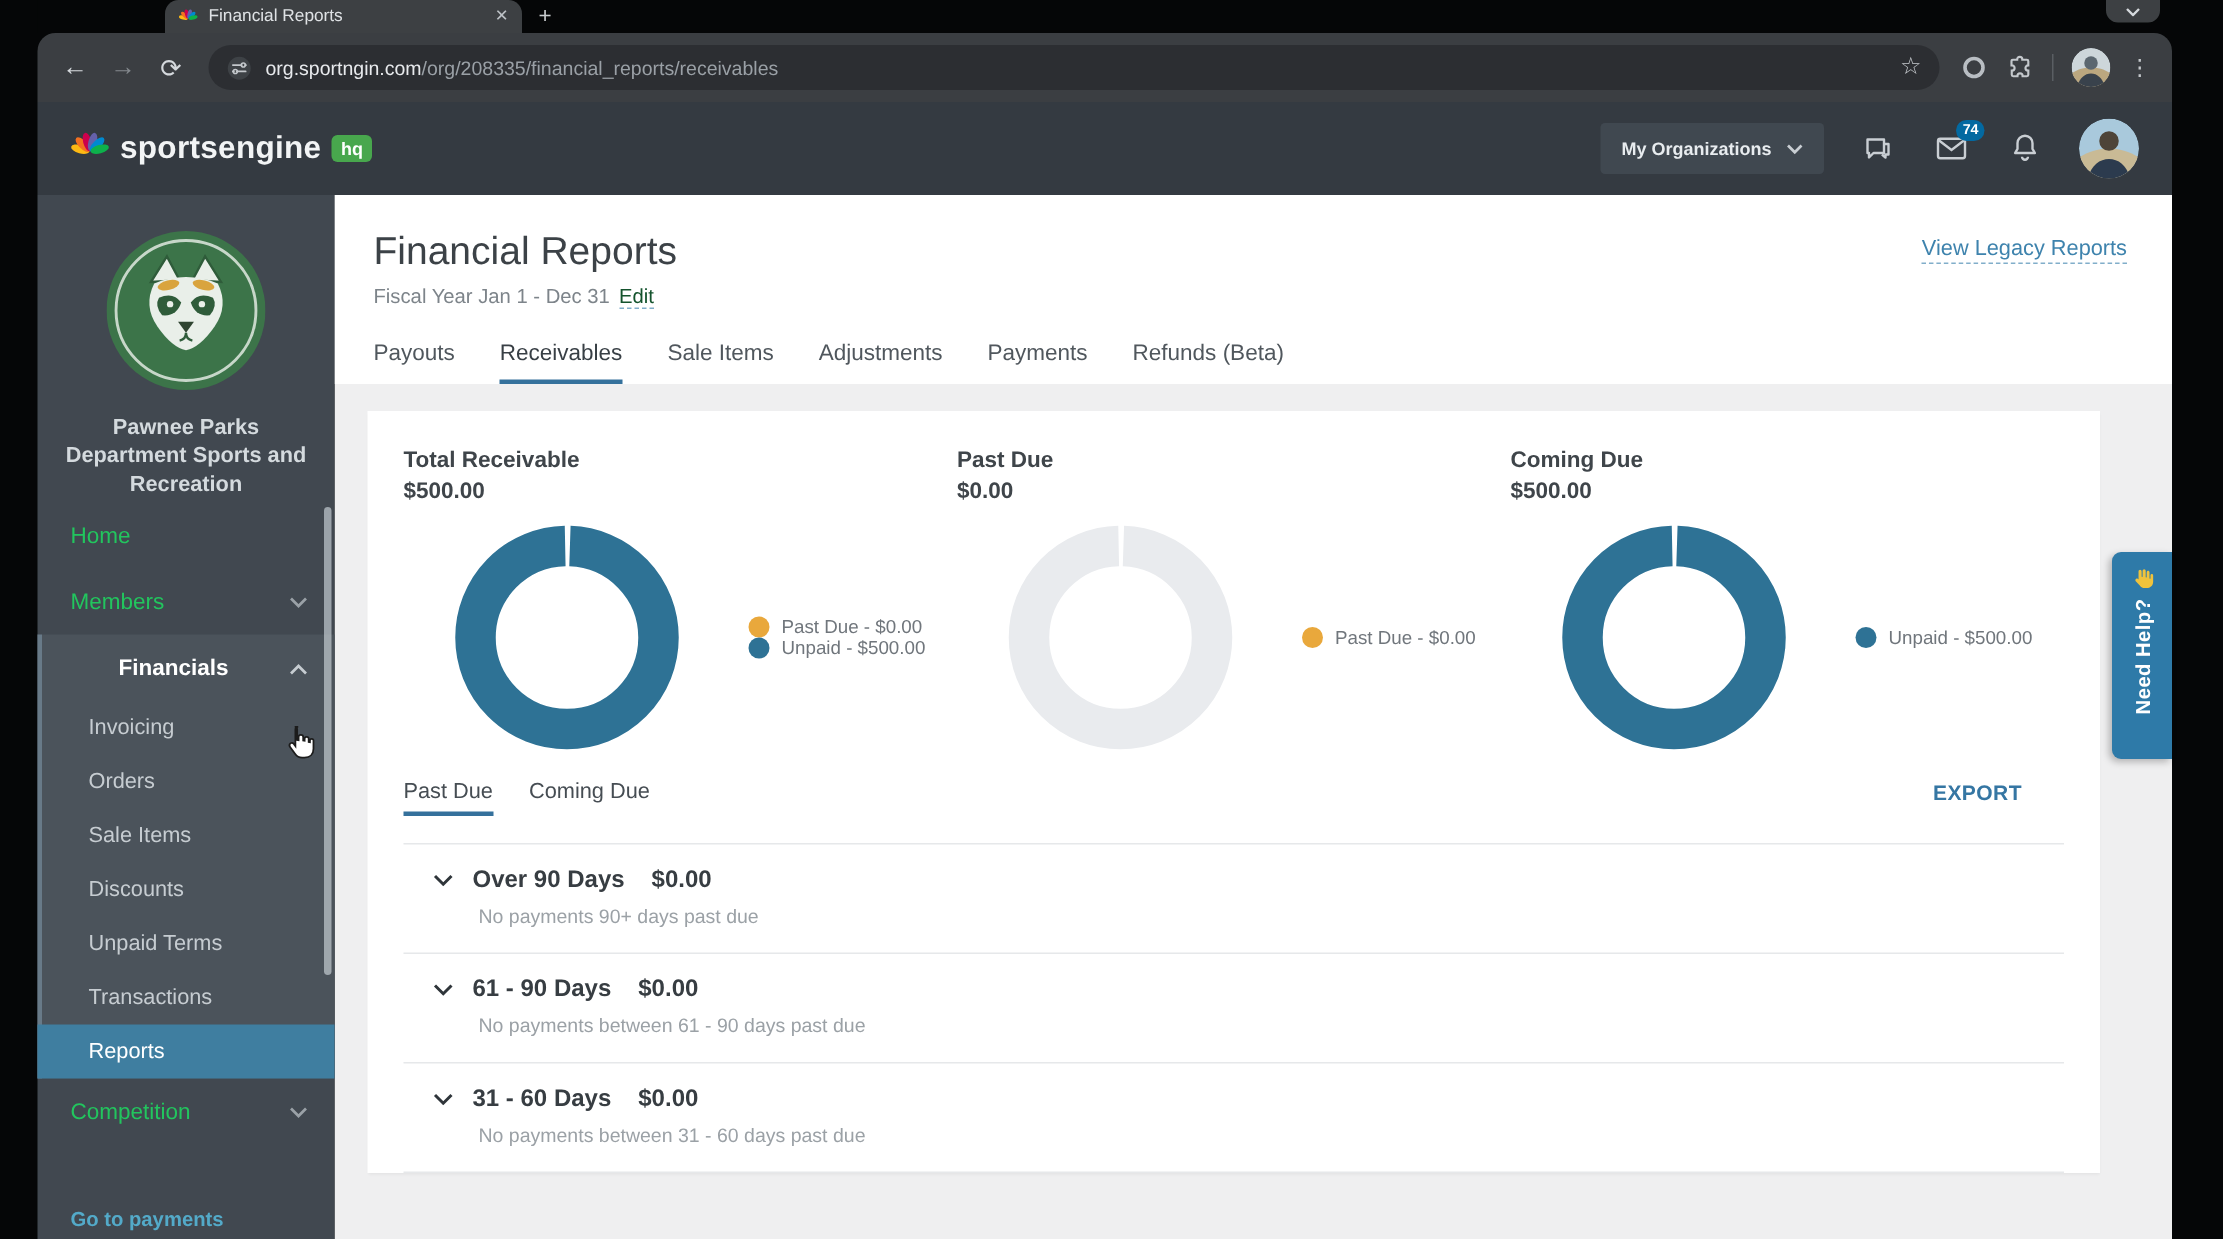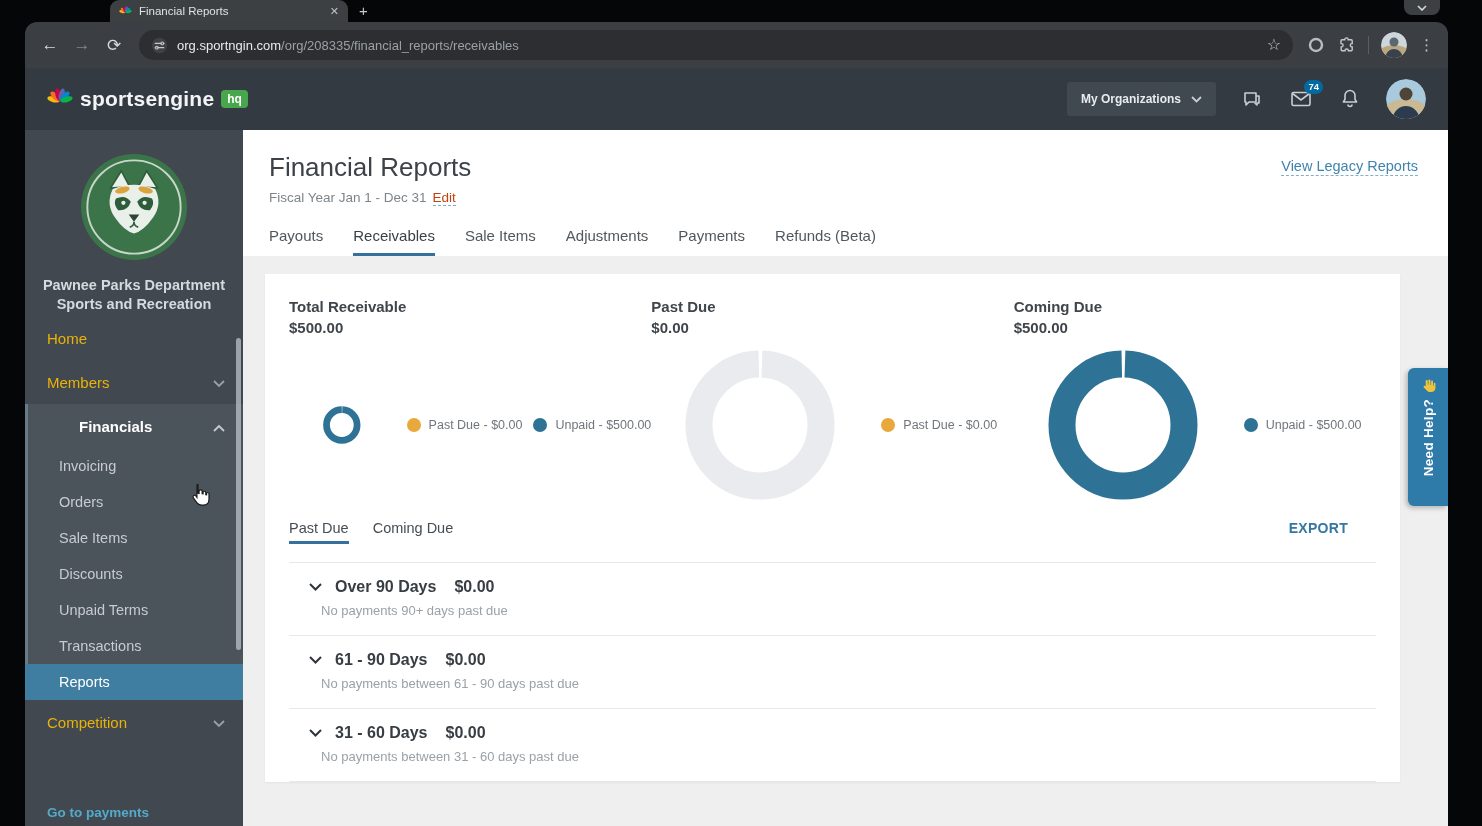--- a/index.html
+++ b/index.html
@@ -45,76 +45,76 @@
   .myorgs { background:#404850; border-radius:3px; padding:10px 14px; display:flex; align-items:center;
             gap:10px; color:#e8ecef; font-size:12px; font-weight:bold; }
   .hicon { position:relative; display:flex; }
   .badge { position:absolute; top:-7px; right:-9px; background:#0369a1; color:#fff; border-radius:9px;
            font-size:9.5px; font-weight:bold; padding:2px 4px; line-height:1; }
   .avatar { width:40px; height:40px; border-radius:50%; overflow:hidden; }
 
   
   .appbody { position:absolute; top:130px; left:0; right:0; bottom:0; display:flex; }
 
-  .sidebar { width:218px; background:#414850; position:relative; flex:none; }
+  .sidebar { width:198px; background:#414850; position:relative; flex:none; }
   .org-logo { width:106px; height:106px; margin:24px auto 0; }
   .org-name { margin:16px 12px 0; text-align:center; color:#d4dade; font-size:14.5px;
               font-weight:bold; line-height:19px; }
   .menu { margin-top:2px; }
   .mi { height:44px; display:flex; align-items:center; padding:0 18px 0 22px;
-        color:#eab308; font-size:15px; }
+        color:#22c55e; font-size:15px; }
   .mi .chev { margin-left:auto; color:#9aa1a7; }
   .mi-group { background:#4b535b; border-left:3px solid rgba(140,170,190,.45); }
   .mi-group .mi { padding-left:19px; }
   .mi.head { color:#fff; font-weight:bold;margin-left:32px; }
   .smi { height:36px; display:flex; align-items:center; padding-left:31px;
          color:#c6ccd1; font-size:14.5px; }
   .smi.active { background:#3f7ea0; color:#fff; margin-left:-3px; padding-left:34px; }
   .goweb { position:absolute; bottom:6px; left:22px; color:#53aac9; font-size:13.5px; font-weight:bold; }
   .side-scrollbar { position:absolute; right:2px; top:208px; width:5px; height:312px;
                     background:rgba(205,212,218,.65); border-radius:3px; }
 
   .main { flex:1; background:#efeff0; min-width:0; }
   .main-header { background:#fff; padding:22px 30px 0 26px; }
   .title-row { display:flex; align-items:flex-start; }
   .page-title { font-size:26px; font-weight:500; color:#3c4247; }
   .legacy { margin-left:auto; margin-top:6px; font-size:14.5px; color:#3e83ad;
             border-bottom:1px dashed rgba(62,131,173,.65); padding-bottom:1px; }
   .subtitle { margin-top:7px; font-size:13.5px; color:#7d848a; }
-  .subtitle .edit { color:#c2410c; border-bottom:1px dashed rgba(62,131,173,.65); margin-left:6px; }
+  .subtitle .edit { color:#14532d; border-bottom:1px dashed rgba(62,131,173,.65); margin-left:6px; }
   .tabs { display:flex; gap:30px; margin-top:22px; font-size:15px; color:#50575d; }
   .tabs .t { padding-bottom:12px; }
   .tabs .t.active { color:#383f45; padding-bottom:9px; border-bottom:3px solid #35719c; }
 
   .card { margin:18px 48px 0 22px; background:#fff; padding:24px 24px 0;
           box-shadow:0 1px 2px rgba(0,0,0,.05); }
   .charts { display:flex; }
   .chart-col { flex:1; min-width:0; }
   .c-title { font-size:15px; font-weight:bold; color:#3f454a; }
   .c-amount { margin-top:4px; font-size:15px; font-weight:bold; color:#3f454a; }
   .donut-row { display:flex; align-items:center; margin-top:14px; padding-left:34px; gap:46px; }
-  .legend { display:flex; flex-direction:row; gap:11px; }
+  .legend { display:flex; flex-direction:column; }
   .li { display:flex; align-items:center; gap:8px; }
   .li .dot { width:14px; height:14px; border-radius:50%; flex:none; }
   .li .lt { font-size:12.5px; color:#70767c; white-space:nowrap; }
 
   .subtabs { display:flex; align-items:flex-end; gap:24px; margin-top:20px; font-size:14.5px; color:#464d53; }
   .subtabs .st { padding-bottom:8px; }
   .subtabs .st.active { padding-bottom:5px; border-bottom:3px solid #35719c; }
   .export { margin-left:auto; margin-right:28px; color:#3576a3; font-weight:bold; font-size:14px;
             letter-spacing:.3px; padding-bottom:8px; }
 
   .aging { margin-top:18px; }
   .arow { border-top:1px solid #e6e8ea; padding:15px 0 17px 20px; }
   .arow:last-child { border-bottom:1px solid #e6e8ea; }
   .arow-head { display:flex; align-items:center; }
   .arow-head svg { margin-right:13px; flex:none; }
   .alabel { font-size:16px; font-weight:bold; color:#373d42; }
   .aamount { font-size:16px; font-weight:bold; color:#373d42; margin-left:18px; }
-  .anote { margin-left:12px; margin-top:7px; font-size:13px; color:#9ba1a6; }
+  .anote { margin-left:30px; margin-top:7px; font-size:13px; color:#9ba1a6; }
 
   
   .needhelp { position:absolute; top:368px; right:34px; width:40px; height:138px; background:#2e7aa8;
               border-radius:6px 0 0 6px; box-shadow:-2px 2px 5px rgba(0,0,0,.25);
               display:flex; flex-direction:column; align-items:center; padding-top:10px; gap:6px; }
   .needhelp .vtext { writing-mode:vertical-rl; transform:rotate(180deg); color:#fff;
                      font-size:13.5px; font-weight:bold; letter-spacing:.3px; }
 
   .cursor { position:absolute; left:188px; top:482px; pointer-events:none; }
 </style>

